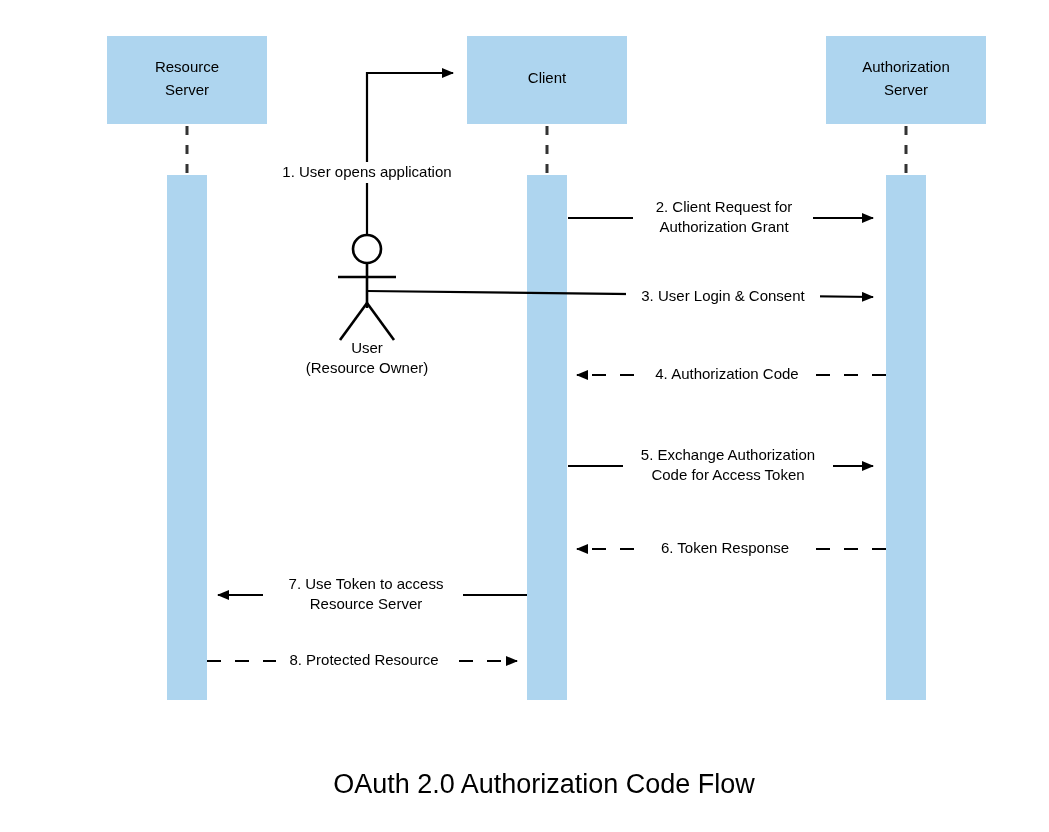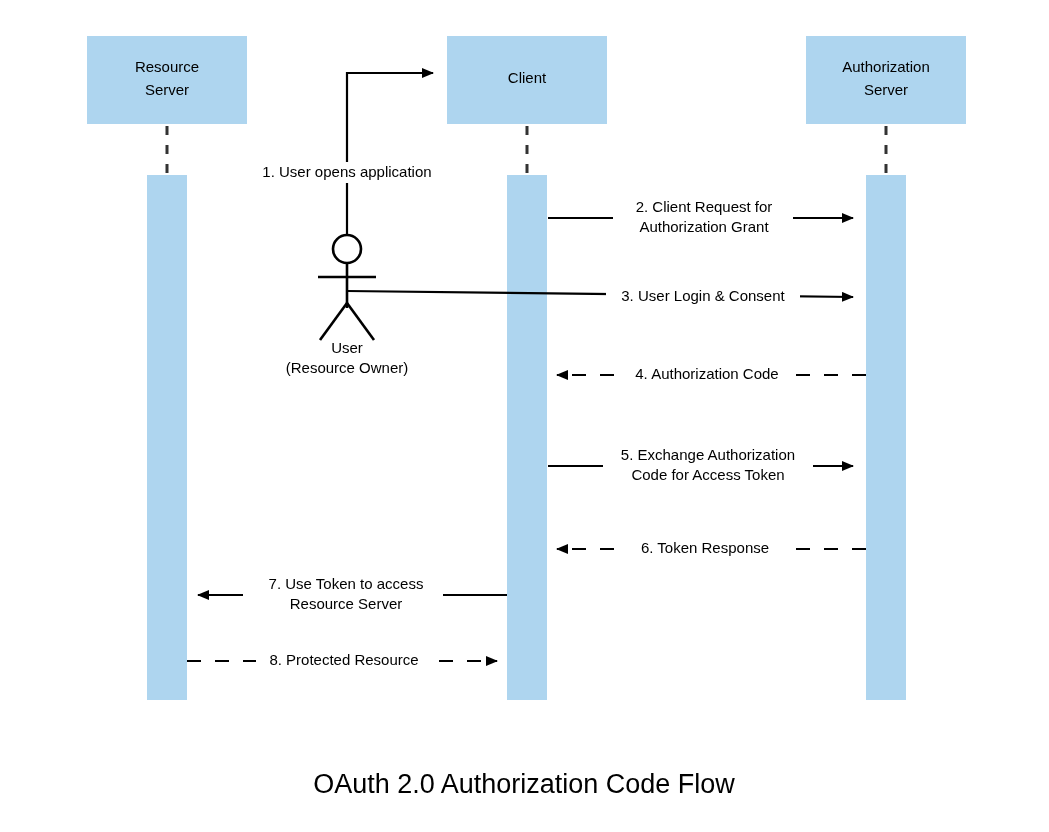--- a/index.html
+++ b/index.html
@@ -11,20 +11,21 @@
   body {
     width: 1049px;
     height: 832px;
     font-family: "Liberation Sans", sans-serif;
     overflow: hidden;
   }
   #diagram-root {
     position: relative;
     width: 965px;
     height: 832px;
+    margin-left: 20px;
   }
   svg#sequence-diagram {
     display: block;
     width: 1049px;
     height: 832px;
   }
   .participant-box {
     fill: #aed5ef;
     stroke: none;
   }

